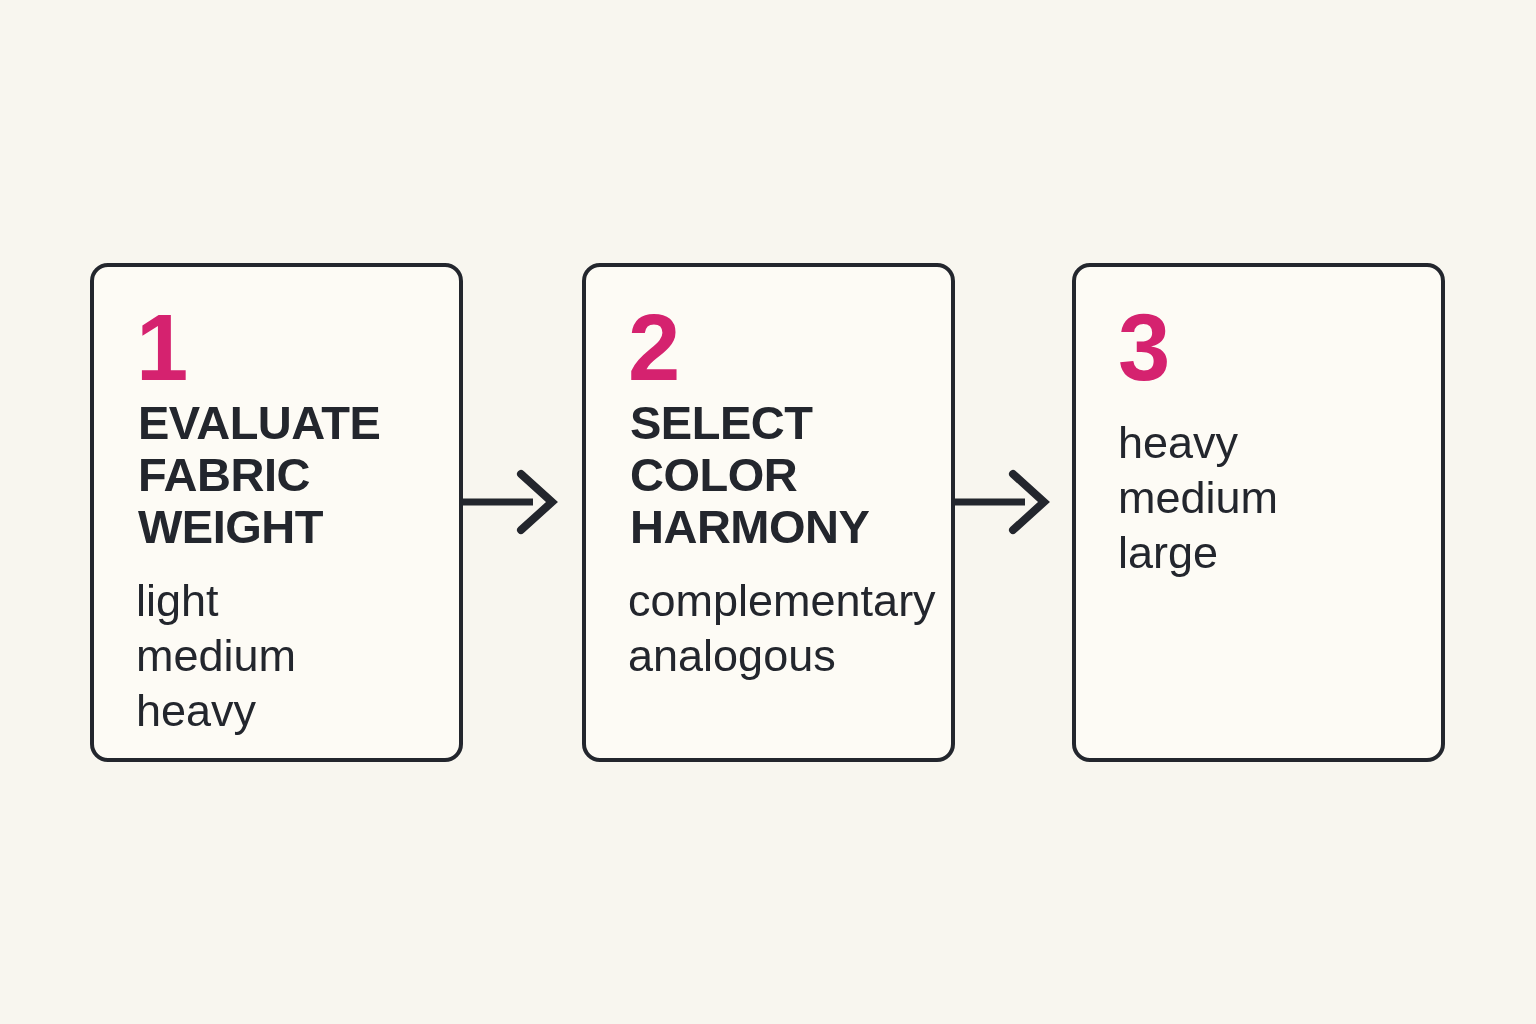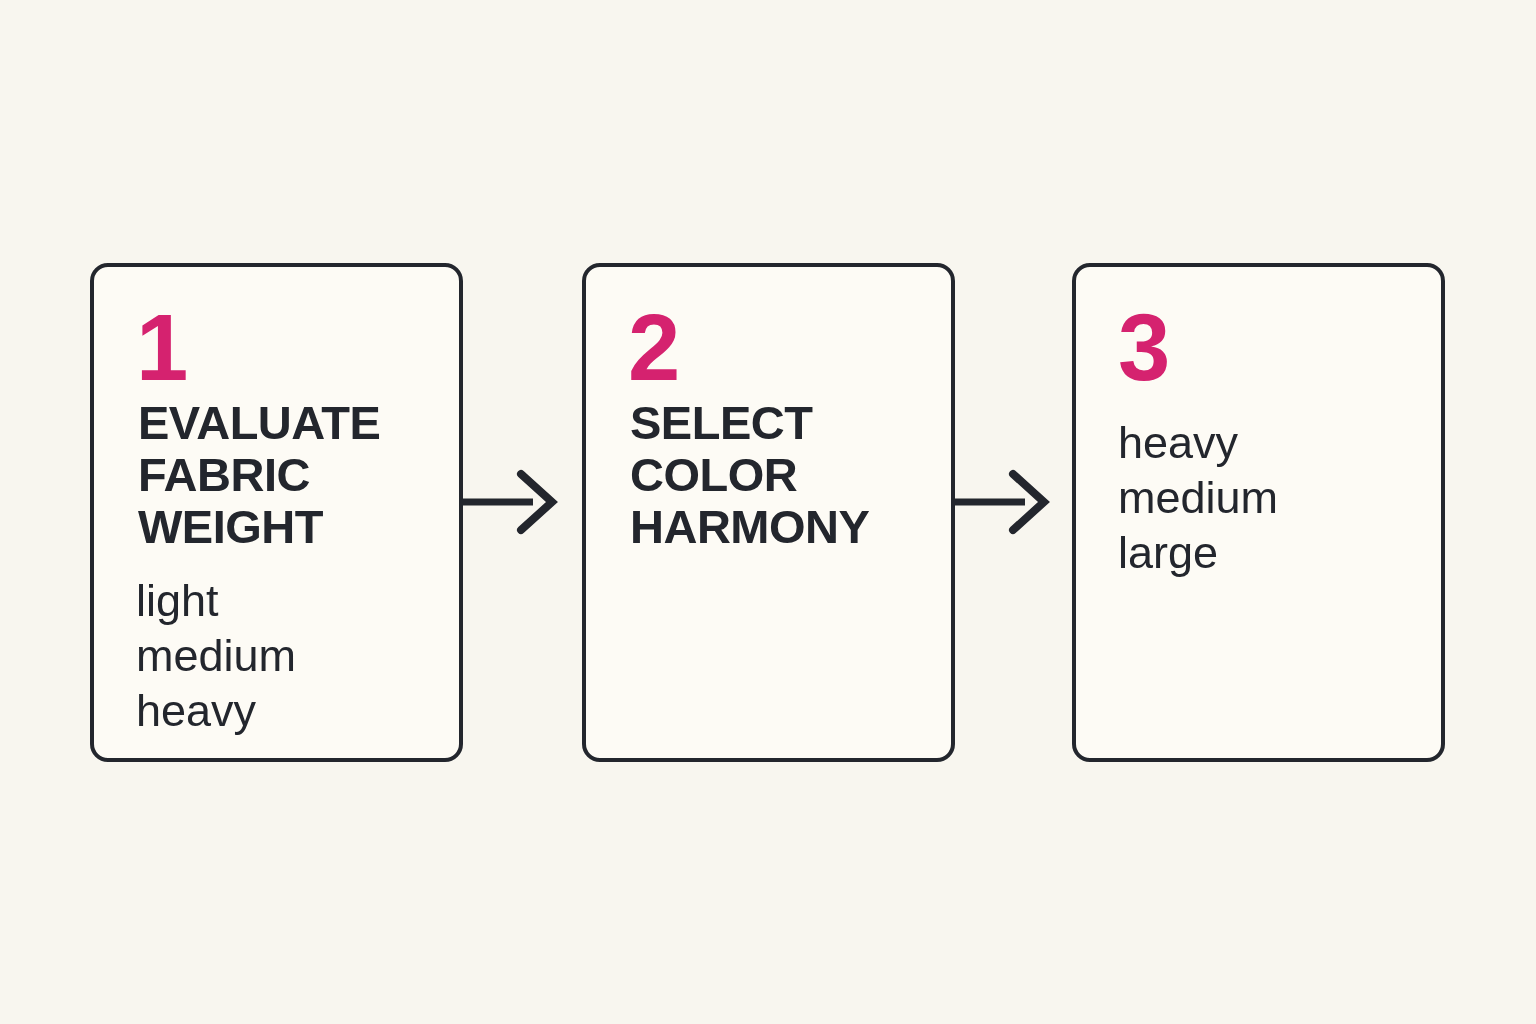--- a/index.html
+++ b/index.html
@@ -86,20 +86,22 @@
   <svg class="arrow" id="arrow1" viewBox="0 0 104 76" xmlns="http://www.w3.org/2000/svg">
     <line x1="0" y1="38" x2="74" y2="38" stroke-width="7"></line>
     <polyline points="62,10 93,38 62,66" stroke-width="8" stroke-linecap="round" stroke-linejoin="miter"></polyline>
   </svg>
 
   <section class="step-box" id="box2">
     <div class="step-number">2</div>
     <h2 class="step-title">SELECT
 COLOR
 HARMONY</h2>
+    <div class="step-items">complementary
+analogous</div>
   </section>
 
   <svg class="arrow" id="arrow2" viewBox="0 0 104 76" xmlns="http://www.w3.org/2000/svg">
     <line x1="0" y1="38" x2="74" y2="38" stroke-width="7"></line>
     <polyline points="62,10 93,38 62,66" stroke-width="8" stroke-linecap="round" stroke-linejoin="miter"></polyline>
   </svg>
 
   <section class="step-box" id="box3">
     <div class="step-number">3</div>
     <div class="step-items">heavy

